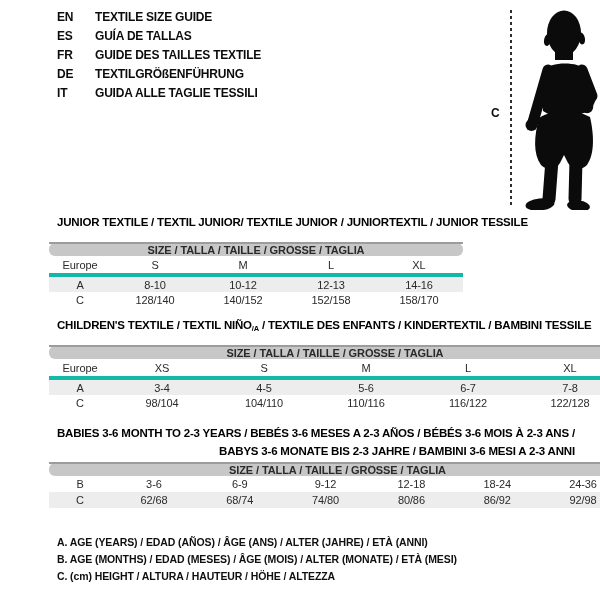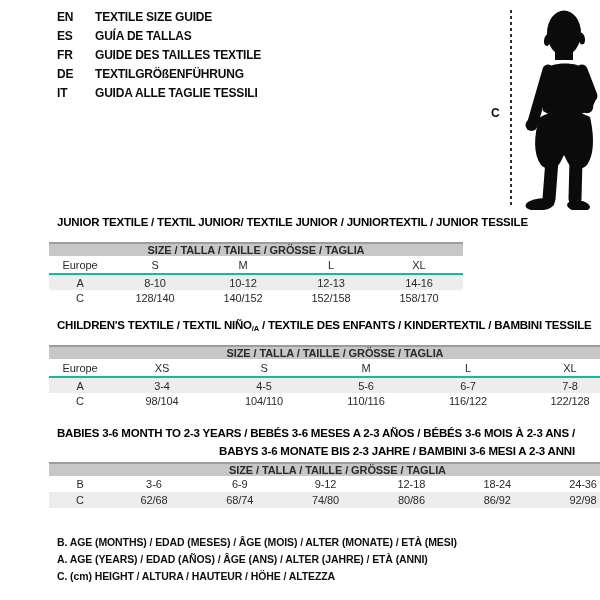--- a/index.html
+++ b/index.html
@@ -20,23 +20,23 @@
   .baby-svg{position:absolute;left:486px;top:8px;}
   
   .sec-title{position:absolute;left:21px;font-size:11.5px;font-weight:700;color:#000;letter-spacing:-0.2px;white-space:nowrap;text-align:right;}
   .sec-title .subscript{font-size:7.5px;vertical-align:-2px;font-weight:700;}
   .title-2line{line-height:18px;}
   
   table.size-table{position:absolute;left:13px;border-collapse:collapse;table-layout:fixed;}
   table.size-table td{padding:0;font-size:11px;color:#2a2a2a;text-align:center;letter-spacing:-0.1px;overflow:hidden;white-space:nowrap;}
   td.band{
     background:#c7c7c7;border-top:2px solid #9c9c9c;color:#3a3a3a;
-    font-weight:700;font-size:10px;text-align:left;padding-left:4px;height:12px;letter-spacing:0;
+    font-weight:700;font-size:10px;text-align:left;padding-left:4px;height:12px;letter-spacing:0;border-radius:6px;
   }
-  tr.hdr-row td{height:17px;border-bottom:2px solid #14b8a6;}
+  tr.hdr-row td{height:17px;border-bottom:4px solid #14b8a6;}
   tr.data-row td{height:15px;}
   tr.last-row td{height:16px;}
   tr.shade{background:#ededed;}
   td.rowlabel{text-align:left;padding-left:4px;}
   
   .notes{position:absolute;left:21px;top:534px;}
   .note-line{font-size:10.5px;font-weight:700;color:#0f0f0f;line-height:17.2px;letter-spacing:-0.1px;white-space:nowrap;}
 </style>
 </head>
 <body>
@@ -194,18 +194,18 @@
       <td>68/74</td>
       <td>74/80</td>
       <td>80/86</td>
       <td>86/92</td>
       <td>92/98</td>
     </tr>
   </tbody>
     </table>
 
   <div class="notes">
+    <div class="note-line">A. AGE (YEARS) / EDAD (AÑOS) / ÂGE (ANS) / ALTER (JAHRE) / ETÀ (ANNI)</div>
     <div class="note-line">B. AGE (MONTHS) / EDAD (MESES) / ÂGE (MOIS) / ALTER (MONATE) / ETÀ (MESI)</div>
-    <div class="note-line">A. AGE (YEARS) / EDAD (AÑOS) / ÂGE (ANS) / ALTER (JAHRE) / ETÀ (ANNI)</div>
     <div class="note-line">C. (cm) HEIGHT / ALTURA / HAUTEUR / HÖHE / ALTEZZA</div>
   </div>
 
 </div>
 
 </body></html>

